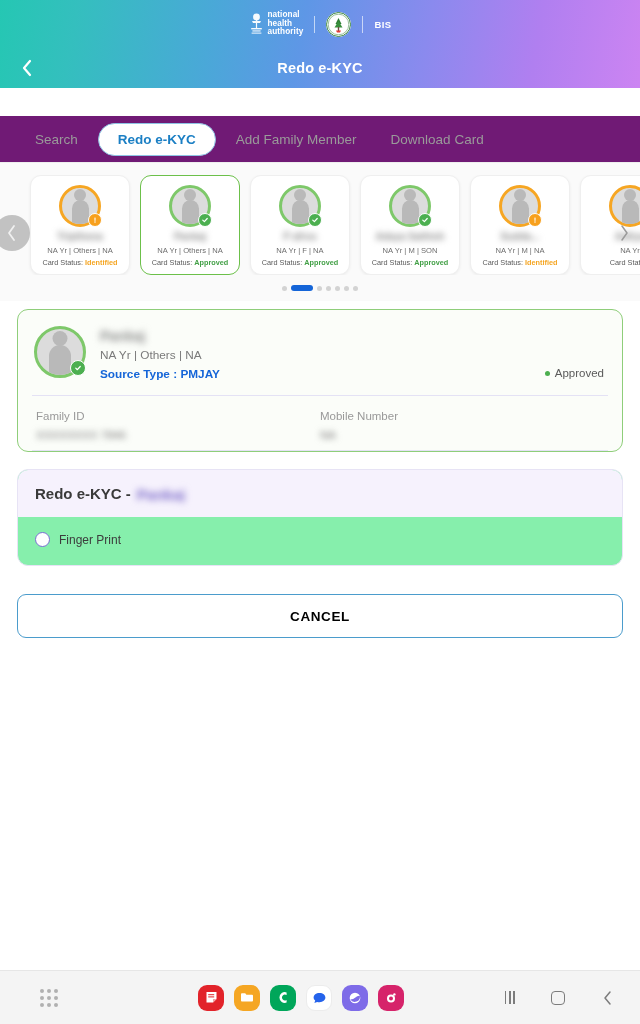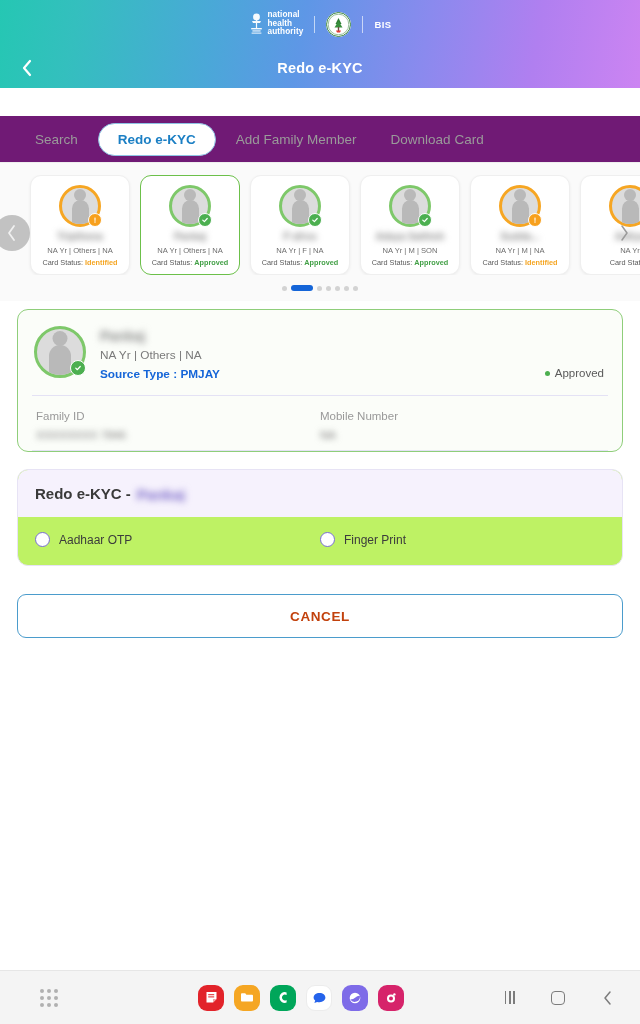--- a/index.html
+++ b/index.html
@@ -198,21 +198,21 @@
   .field-value.short { width: 26px; }
   .detail-address { padding: 14px 18px 18px 18px; }
   .detail-address .field-value { width: 212px; }
 
   
   .redo-card {
     margin: 17px 17px 0 17px;
     border: 1px solid #e7e3f5;
     border-radius: 11px;
     overflow: hidden;
-    background: #bef264;
+    background: #86efac;
   }
   .redo-head {
     background: #f6f2fd;
     padding: 15px 17px;
     font-size: 15px; font-weight: bold; color: #3a3a3a;
     display: flex; align-items: center; gap: 6px;
   }
   .redo-head .blurname {
     filter: blur(3.6px); color: #7a68c8; width: 60px; height: 16px; overflow: hidden;
   }
@@ -224,21 +224,21 @@
   .radio {
     width: 15px; height: 15px; border-radius: 50%;
     border: 1.6px solid #7a6fd2; background: #fff; flex: 0 0 15px;
   }
   .radio-label { font-size: 12px; color: #3c3c3c; }
 
   
   .cancel-btn {
     margin: 28px 17px 16px 17px;
     height: 44px; border: 1.2px solid #4b9ccc; border-radius: 9px;
-    background: #fff; color: #c2410c;
+    background: #fff; color: #000000;
     font-size: 13.5px; font-weight: bold; letter-spacing: .6px;
     display: flex; align-items: center; justify-content: center;
     cursor: pointer;
   }
 
   
   .sysbar {
     position: absolute; left: 0; bottom: 0; width: 640px; height: 54px;
     background: #f4f4f4; border-top: 1px solid #e6e6e6;
     display: flex; align-items: center;
@@ -492,24 +492,20 @@
 </div>
 
 <div class="redo-card">
   <div class="redo-head">
     <span>Redo e-KYC -</span>
     <span class="blurname">Pankaj</span>
   </div>
   <div class="redo-body">
     <div class="radio-row">
       <span class="radio"></span>
-      <span class="radio-label">Aadhaar OTP</span>
-    </div>
-    <div class="radio-row">
-      <span class="radio"></span>
       <span class="radio-label">Finger Print</span>
     </div>
   </div>
 </div>
 
 <div class="cancel-btn">CANCEL</div>
 
 <div class="sysbar">
   <div class="apps-grid">
     <i></i>

